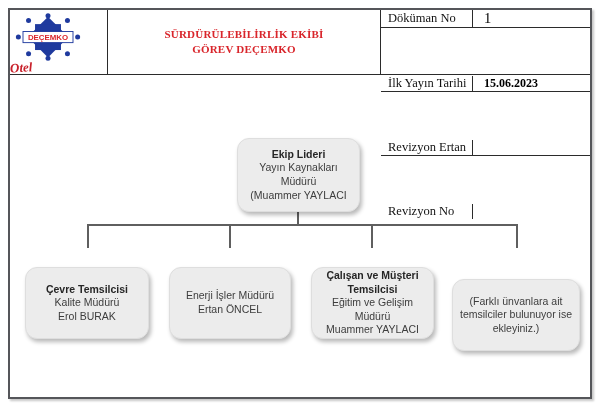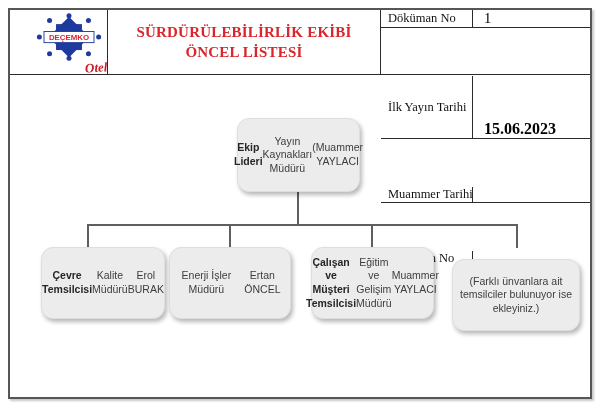--- a/index.html
+++ b/index.html
@@ -8,63 +8,63 @@
   .page{
     position:absolute;left:8px;top:8px;width:584px;height:391px;
     border:2px solid #55565a;background:#ffffff;
     box-shadow:2px 2px 2px rgba(0,0,0,0.22);
   }
 
   
   .header{display:flex;height:65px;border-bottom:1px solid #2b2b2b;}
   .logo-cell{
     width:98px;border-right:1px solid #2b2b2b;
-    display:flex;flex-direction:column;align-items:flex-end;justify-content:center;
+    display:flex;flex-direction:column;align-items:flex-start;justify-content:center;
     padding-top:2px;
   }
   .logo-otel{
     font-family:"Liberation Serif",serif;font-style:italic;font-weight:bold;
     color:#c8202a;font-size:13px;line-height:1;margin-top:-2px;
     transform:rotate(-4deg);
   }
   .title-cell{
     flex:1;display:flex;flex-direction:column;align-items:center;justify-content:center;
     border-right:1px solid #2b2b2b;
     font-family:"Liberation Serif",serif;font-weight:bold;color:#d9252b;
-    font-size:15px;line-height:1.35;letter-spacing:0.2px;text-align:center;
+    font-size:11px;line-height:1.35;letter-spacing:0.2px;text-align:center;
   }
   .info-table{width:209px;display:flex;flex-direction:column;gap:48px;}
   .info-row{flex:1;display:flex;border-bottom:1px solid #2b2b2b;}
   .info-row:last-child{border-bottom:none;}
   .info-label{
     width:92px;border-right:1px solid #2b2b2b;
     font-family:"Liberation Serif",serif;font-size:12.5px;color:#111;
     display:flex;align-items:center;padding-left:7px;white-space:nowrap;
   }
   .info-value{
     flex:1;display:flex;align-items:center;padding-left:11px;
     font-family:"Liberation Serif",serif;font-size:14px;color:#000;white-space:nowrap;
   }
   .info-value.v-big{font-size:14.5px;}
-  .info-value.v-bold{font-weight:bold;font-size:16px;margin-top:44px;}
+  .info-value.v-bold{font-weight:bold;font-size:12px;}
 
   
   .chart{position:relative;width:100%;height:321px;}
   .node{
     position:absolute;background:#ececec;border:1px solid #dedede;border-radius:12px;
     box-shadow:2px 3px 4px rgba(0,0,0,0.28);
-    display:flex;flex-direction:row;align-items:center;justify-content:center;
+    display:flex;flex-direction:column;align-items:center;justify-content:center;
     font-family:"Liberation Sans",sans-serif;font-size:10.5px;line-height:1.3;
-    color:#3d3d3d;text-align:center;padding:8px 4px;
+    color:#3d3d3d;text-align:center;padding:8px 4px;margin-top:20px;
   }
   .node .role{font-weight:bold;color:#262626;}
   .conn{position:absolute;background:#5f5f5f;}
 
   .n-root{left:227px;top:43px;width:123px;height:74px;}
-  .n-c0{left:31px; top:172px;width:124px;height:72px;}
+  .n-c0{left:15px; top:172px;width:124px;height:72px;}
   .n-c1{left:159px;top:172px;width:122px;height:72px;}
   .n-c2{left:301px;top:172px;width:123px;height:72px;}
   .n-c3{left:442px;top:184px;width:128px;height:72px;}
 
   .conn-root-v{left:287px;top:117px;width:2px;height:32px;}
   .conn-h{left:77px;top:149px;width:431px;height:2px;}
   .conn-d0{left:77px; top:149px;width:2px;height:24px;}
   .conn-d1{left:219px;top:149px;width:2px;height:24px;}
   .conn-d2{left:361px;top:149px;width:2px;height:24px;}
   .conn-d3{left:506px;top:149px;width:2px;height:24px;}
@@ -89,34 +89,34 @@
         <circle cx="59" cy="44" r="2.7" fill="#1f3a9e"></circle>
         <circle cx="38" cy="49" r="2.7" fill="#1f3a9e"></circle>
         <rect x="11" y="20" width="54" height="12" fill="#ffffff" stroke="#1f3a9e" stroke-width="1"></rect>
         <text x="38" y="29.5" text-anchor="middle" font-family="Liberation Sans, sans-serif" font-size="8.5" font-weight="bold" fill="#d9252b">DEÇEMKO</text>
       </svg>
       <div class="logo-otel">Otel</div>
     </div>
 
     <div class="title-cell">
       <div>SÜRDÜRÜLEBİLİRLİK EKİBİ</div>
-      <div>ÖNCEL LİSTESİ</div>
+      <div>GÖREV DEÇEMKO</div>
     </div>
 
     <div class="info-table">
       <div class="info-row">
         <div class="info-label">Döküman No</div>
         <div class="info-value v-big">1</div>
       </div>
       <div class="info-row">
         <div class="info-label">İlk Yayın Tarihi</div>
         <div class="info-value v-bold">15.06.2023</div>
       </div>
       <div class="info-row">
-        <div class="info-label">Muammer Tarihi</div>
+        <div class="info-label">Revizyon Ertan</div>
         <div class="info-value"></div>
       </div>
       <div class="info-row">
         <div class="info-label">Revizyon No</div>
         <div class="info-value"></div>
       </div>
     </div>
   </div>
 
   <div class="chart">

